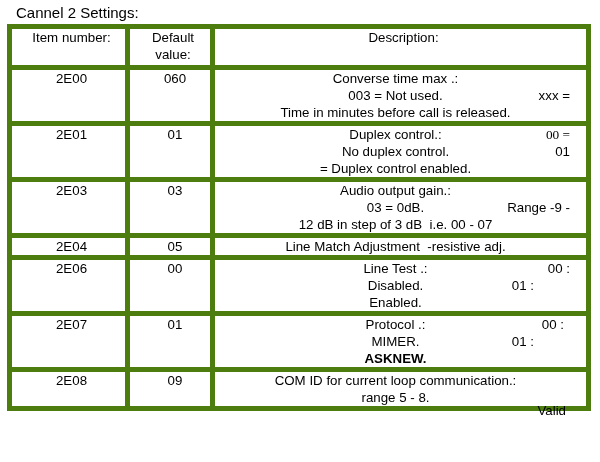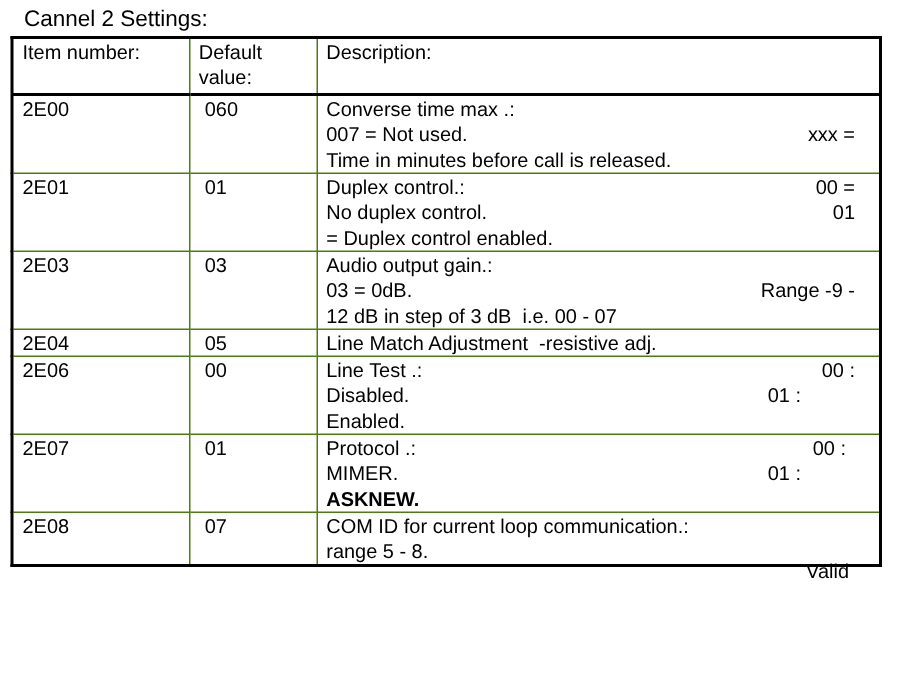--- a/index.html
+++ b/index.html
@@ -13,24 +13,24 @@
     }
     table.settings {
       position: absolute; left: 7px; top: 24px;
       width: 579px;
       border-collapse: collapse;
       border: 2px solid #000;
       font-size: 13.3px; line-height: 17px;
       table-layout: fixed;
     }
     table.settings td, table.settings th {
-      border: 1px solid #4d7c0f;
+      border: 5px solid #4d7c0f;
       vertical-align: top;
       padding: 0 0 0 6px;
-      text-align: left;
+      text-align: center;
       font-weight: normal;
     }
     table.settings thead th { border-bottom: 2px solid #000; height: 36px; }
     col.c1 { width: 118px; }
     col.c2 { width: 85px; }
     col.c3 { width: 376px; }
     .val { padding-left: 10px !important; }
     .bold { font-weight: bold; }
     .line { display: block; white-space: pre; }
     .r3 { height: 52px; }
@@ -59,30 +59,30 @@
       <th>Description:</th>
     </tr>
   </thead>
   <tbody>
 
     <tr class="r3">
       <td>2E00</td>
       <td class="val">060</td>
       <td class="desc">
         <span class="line">Converse time max .:</span>
-        <span class="line" style="position:relative;"><span>007 = Not used.</span><span style="position:absolute;right:0;">xxx =</span></span>
+        <span class="line" style="position:relative;"><span>003 = Not used.</span><span style="position:absolute;right:0;">xxx =</span></span>
         <span class="line">Time in minutes before call is released.</span>
       </td>
     </tr>
 
     <tr class="r3">
       <td>2E01</td>
       <td class="val bold">01</td>
       <td class="desc">
-        <span class="line" style="position:relative;"><span>Duplex control.:</span><span style="position:absolute;right:0;">00 =</span></span>
+        <span class="line" style="position:relative;"><span>Duplex control.:</span><span style="position:absolute;right:0;font-family:Liberation Serif, serif;">00 =</span></span>
         <span class="line" style="position:relative;"><span>No duplex control.</span><span style="position:absolute;right:0;">01</span></span>
         <span class="line">= Duplex control enabled.</span>
       </td>
     </tr>
 
 
     <tr class="r3">
       <td>2E03</td>
       <td class="val">03</td>
       <td class="desc">
@@ -116,20 +116,20 @@
       <td class="val bold">01</td>
       <td class="desc">
         <span class="line" style="position:relative;"><span>Protocol .:</span><span style="position:absolute;right:6px;">00 :</span></span>
         <span class="line" style="position:relative;"><span>MIMER.</span><span style="position:absolute;right:36px;">01 :</span></span>
         <span class="line bold">ASKNEW.</span>
       </td>
     </tr>
 
     <tr class="r2">
       <td>2E08</td>
-      <td class="val bold">07</td>
+      <td class="val bold">09</td>
       <td class="desc">
         <span class="line" style="position:relative;"><span>COM ID for current loop communication.:</span><span style="position:absolute;right:4px;margin-top:30px;">Valid</span></span>
         <span class="line">range 5 - 8.</span>
       </td>
     </tr>
   </tbody>
 </table>
 
 </body></html>

